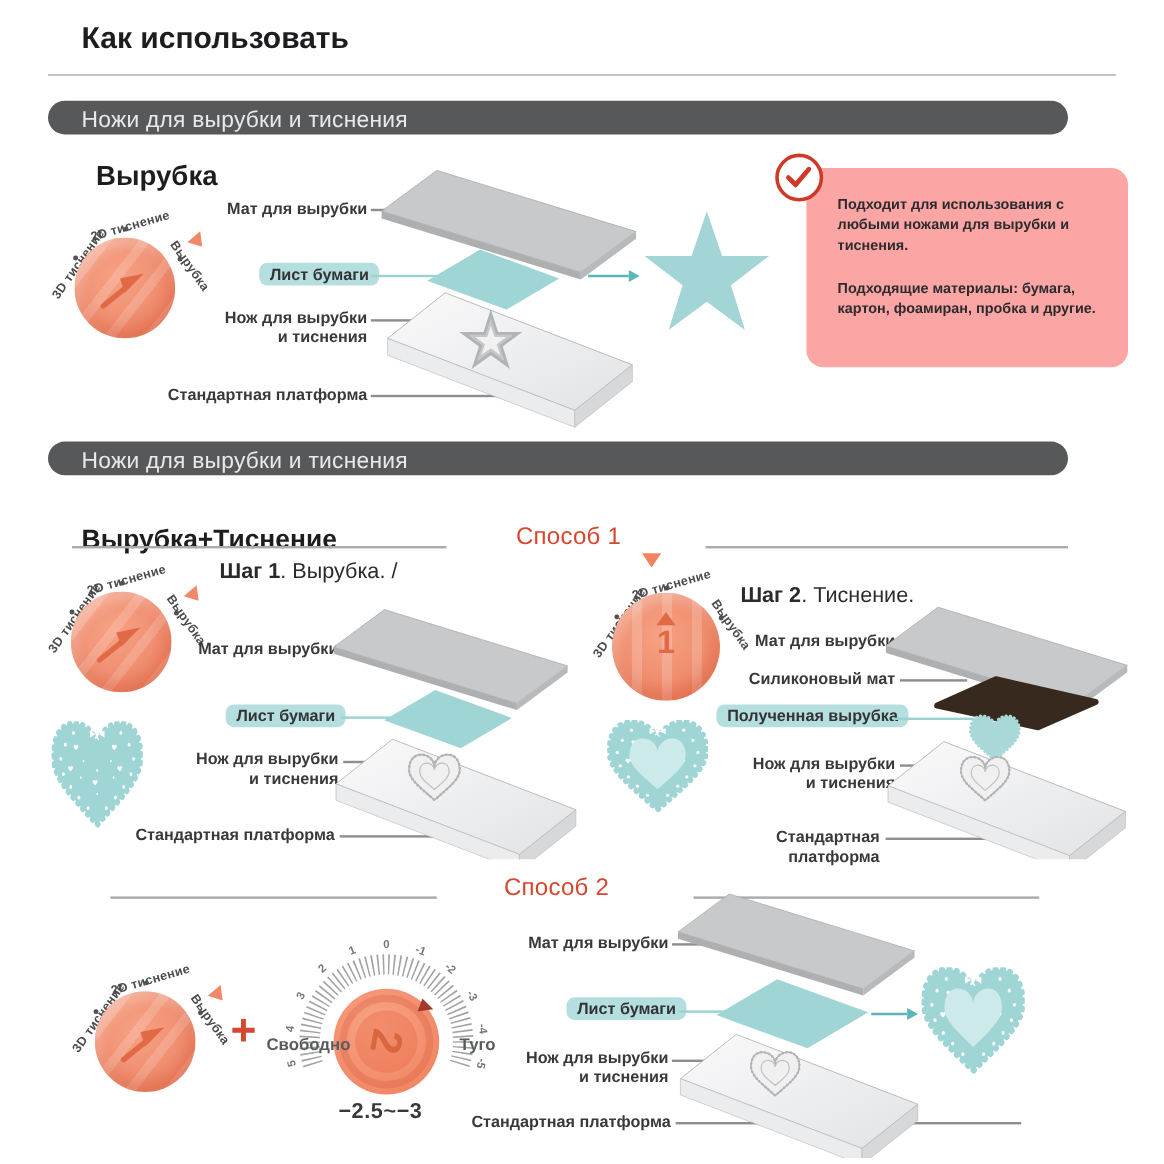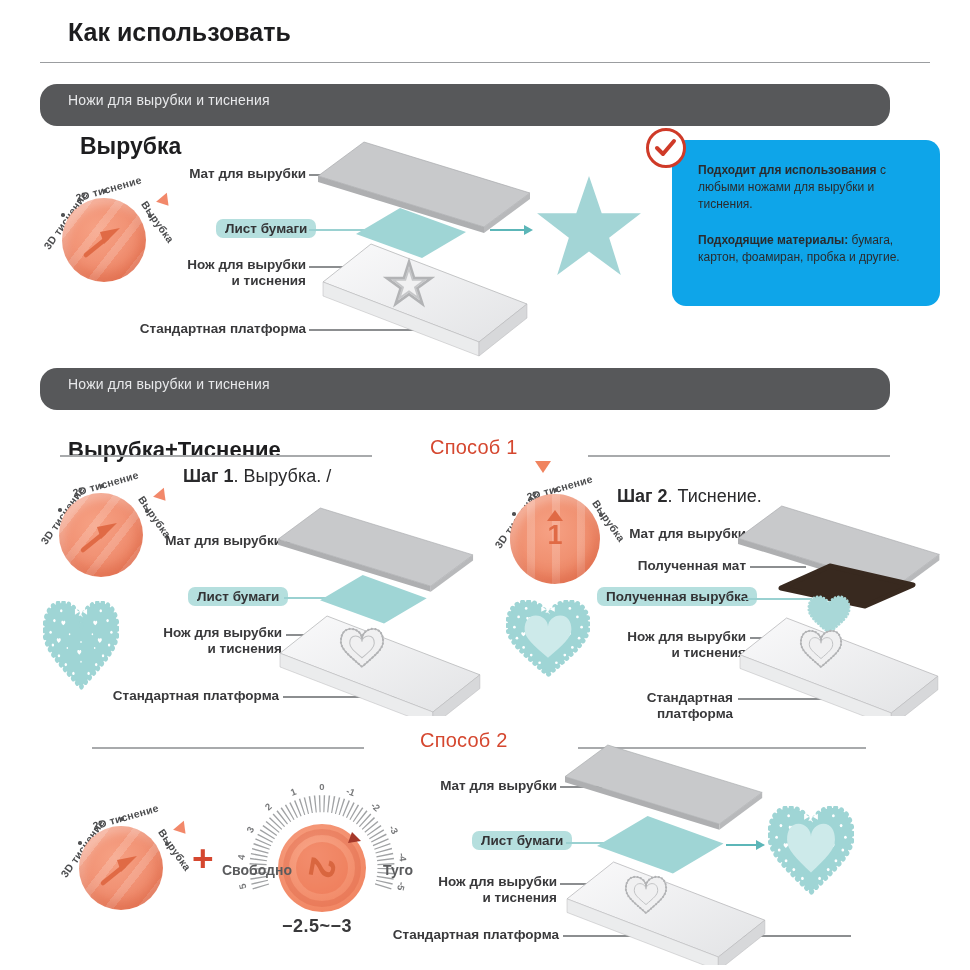--- a/index.html
+++ b/index.html
@@ -1,22 +1,22 @@
 <!DOCTYPE html>
 <html><head>
 <meta charset="utf-8">
 <style>
   html,body{margin:0;padding:0;background:#fff;}
   #page{position:relative;width:970px;height:970px;background:#fff;overflow:hidden;
         font-family:"Liberation Sans","DejaVu Sans",sans-serif;color:#232325;}
   .abs{position:absolute;}
   .h1{font-size:25px;font-weight:700;color:#1d1d1f;}
   .rule{height:1px;background:#9b9da0;}
-  .bar{background:#57585a;border-radius:17px;color:#e8e9eb;font-size:14px;
-       height:42px;line-height:33px;padding-left:28px;letter-spacing:.2px;}
+  .bar{background:#57585a;border-radius:17px;color:#e8e9eb;font-size:19px;
+       height:28px;line-height:33px;padding-left:28px;letter-spacing:.2px;}
   .h2{font-size:22px;font-weight:700;color:#1d1d1f;}
   .method{color:#d5472f;font-size:20px;letter-spacing:.2px;}
   .mline{height:2px;background:#a8aaac;}
   .stept{font-size:18px;color:#2a2a2c;}
   .stept b{font-weight:700;text-align:center;}
   .dlabel{font-size:13.5px;font-weight:700;color:#39393b;text-align:right;line-height:1.22;}
   .pill{background:#b5dfde;border-radius:7px;padding:2px 9px;font-size:13.5px;font-weight:700;color:#333335;white-space:nowrap;}
   .leader{height:1.6px;background:#8c8e90;}
   .leader.teal{background:#9ad1d1;}
   
@@ -37,21 +37,21 @@
   .ddot{width:3.5px;height:3.5px;border-radius:50%;background:#515254;}
   .amarker{width:0;height:0;border-left:7px solid transparent;border-right:7px solid transparent;
            border-top:11px solid #f2886a;transform:rotate(-40deg);}
   .bmarker{width:0;height:0;border-left:8px solid transparent;border-right:8px solid transparent;
            border-top:12px solid #f0845f;}
   .bcenter{position:absolute;left:0;top:16px;width:100%;text-align:center;color:#e06a45;}
   .btri{width:0;height:0;margin:0 auto;border-left:8px solid transparent;border-right:8px solid transparent;
         border-bottom:11px solid #e06a45;}
   .bval{font-size:27px;font-weight:700;line-height:1.05;}
   
-  .infobox{background:#0ea5e9;border-radius:14px;}
+  .infobox{background:#fca5a5;border-radius:14px;font-weight:bold;}
   .infobox p{margin:0;font-size:12px;line-height:1.42;color:#2b2b2d;}
   .checkc{width:40px;height:40px;border:3.5px solid #cf3a28;border-radius:50%;background:#fff;box-sizing:border-box;}
   .plus{color:#d5472f;font-size:37px;font-weight:700;line-height:1;}
   .range{font-size:18px;font-weight:600;color:#39393b;letter-spacing:.5px;}
   .sidetxt{font-size:14px;color:#5a5b5d;font-weight:600;}
 </style>
 </head>
 <body>
 
 <div id="page">
@@ -256,21 +256,21 @@
     <div class="abs bmarker" style="left:84px;top:6px;"></div>
   </div>
 
   <svg class="abs" style="left:506px;top:600px;" width="84" height="78" viewBox="0 0 100 92" preserveAspectRatio="none">
     <use href="#g-doily"></use>
     <use href="#g-heart-inner" transform="translate(21,17) scale(0.58)" fill="#cdeaea"></use>
   </svg>
 
   <div class="abs dlabel" style="left:600px;top:526px;width:146px;">Мат для вырубки</div>
   <div class="abs leader" style="left:750px;top:534px;width:44px;"></div>
-  <div class="abs dlabel" style="left:600px;top:558px;width:146px;">Полученная мат</div>
+  <div class="abs dlabel" style="left:600px;top:558px;width:146px;">Силиконовый мат</div>
   <div class="abs leader" style="left:750px;top:566px;width:56px;"></div>
   <div class="abs pill" style="left:597px;top:587px;">Полученная вырубка</div>
   <div class="abs leader teal" style="left:744px;top:598px;width:68px;"></div>
   <div class="abs dlabel" style="left:602px;top:629px;width:144px;">
     <span>Нож для вырубки</span><br>
     <span>и тиснения</span>
   </div>
   <div class="abs leader" style="left:750px;top:637px;width:76px;"></div>
   <div class="abs dlabel" style="left:568px;top:690px;width:165px;">Стандартная платформа</div>
   <div class="abs leader" style="left:738px;top:698px;width:165px;"></div>

